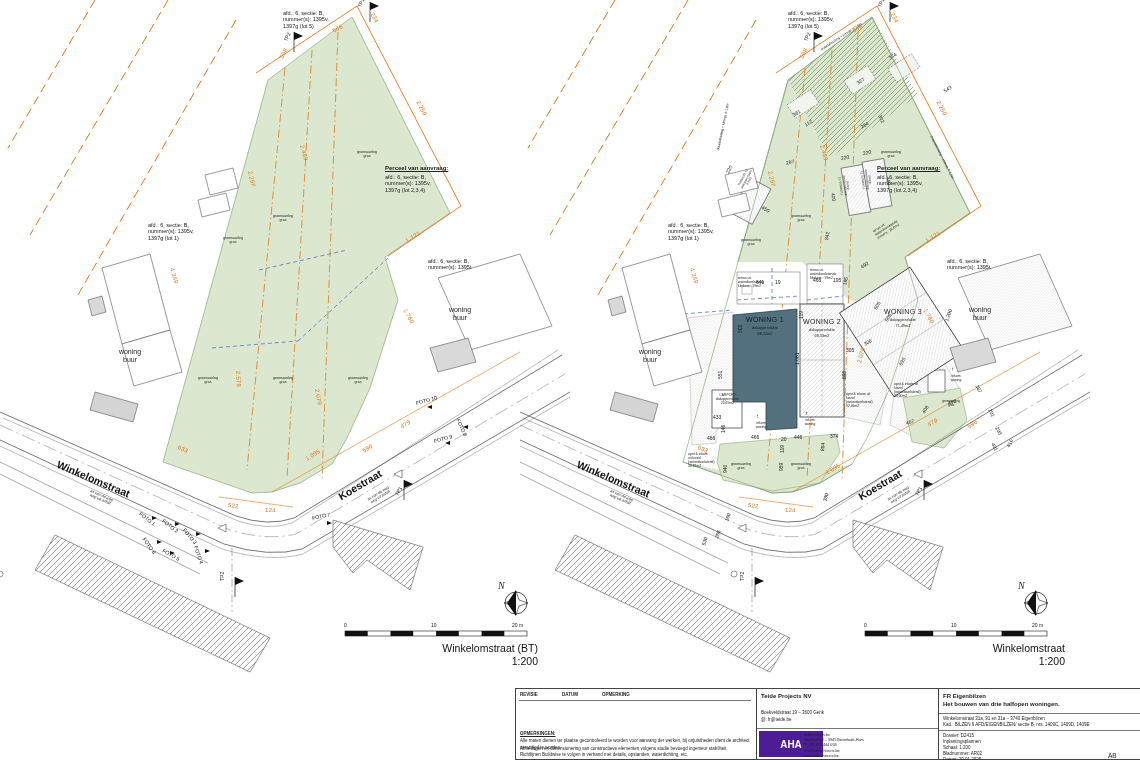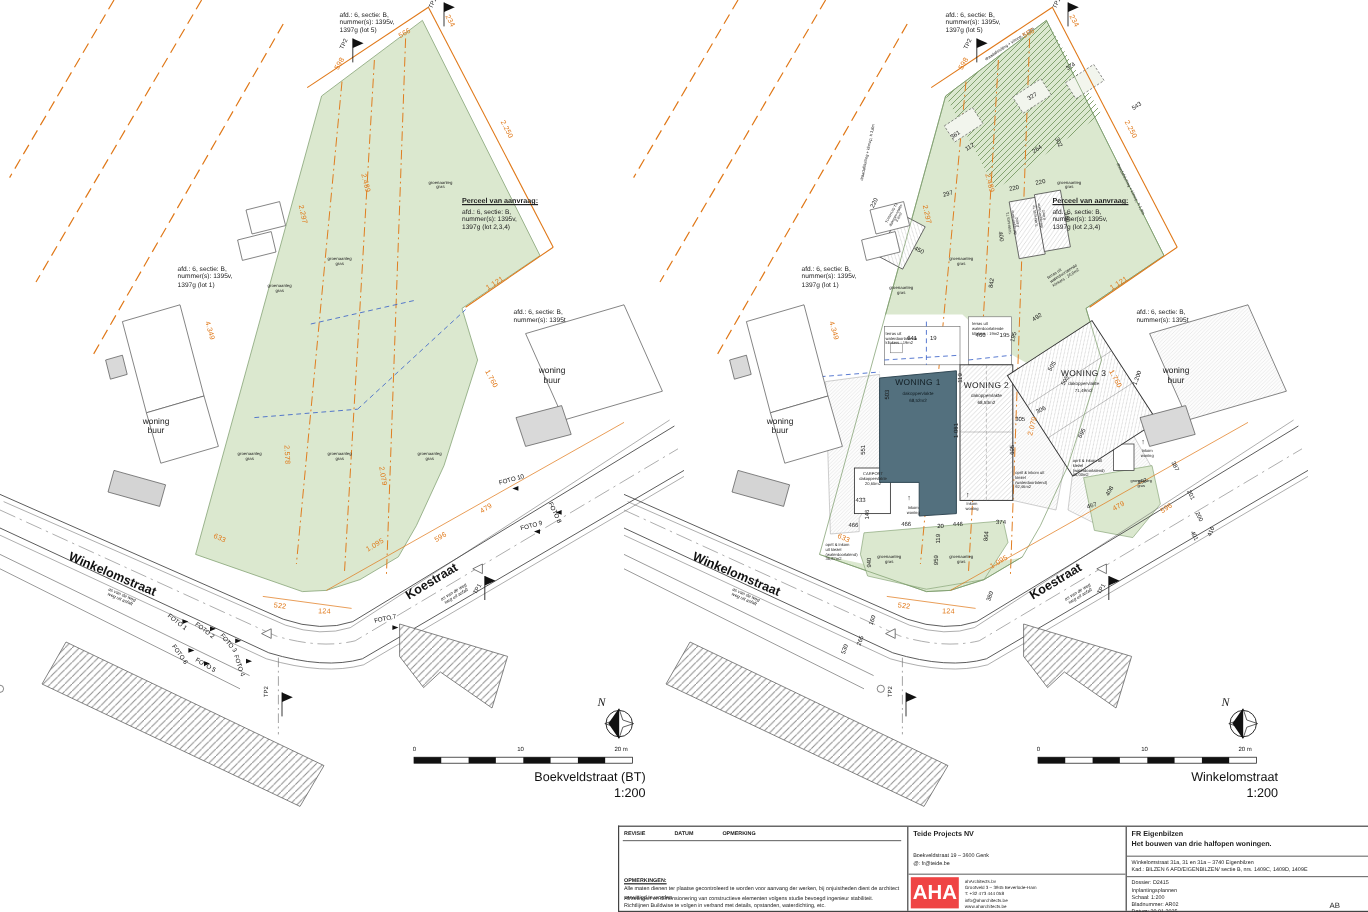--- a/index.html
+++ b/index.html
@@ -20,22 +20,22 @@
   .cap{position:absolute;width:170px;text-align:right;font-size:10.5px;color:#111;}
   .north-n{position:absolute;font-family:"Liberation Serif",serif;font-style:italic;font-size:10px;}
   .wname{font-size:7px;letter-spacing:.3px;}
   
   #tb{position:absolute;left:515px;top:688px;width:625px;height:70px;
       border-top:1px solid #444;border-left:1px solid #444;border-bottom:1px solid #444;font-size:4.5px;}
   #tb .v1{position:absolute;left:240px;top:0;width:1px;height:70px;background:#444;}
   #tb .v2{position:absolute;left:422px;top:0;width:1px;height:70px;background:#444;}
   .tbt{position:absolute;white-space:pre-line;line-height:1.45;}
   .hr{position:absolute;height:1px;background:#777;}
-  #logo{position:absolute;left:243px;top:42px;width:40px;height:26px;background:#ef4444;color:#fff;
-        display:flex;align-items:center;justify-content:center;font-weight:bold;font-size:17px;letter-spacing:0px;}
+  #logo{position:absolute;left:243px;top:42px;width:64px;height:26px;background:#4c1d95;color:#fff;
+        display:flex;align-items:center;justify-content:center;font-weight:bold;font-size:10px;letter-spacing:0px;}
 </style>
 </head>
 <body>
 <div id="page">
 
 <div class="panel" id="panelL">
 <svg width="570" height="690" viewBox="0 0 570 690">
   <defs>
     <pattern id="phL" width="6" height="6" patternUnits="userSpaceOnUse">
       <rect width="6" height="6" fill="#fff"></rect>
@@ -205,21 +205,21 @@
   <div class="dim" style="left:228px;top:502px;transform:rotate(8deg);">522</div>
   <div class="dim" style="left:265px;top:507px;transform:rotate(2deg);">124</div>
   <div class="dim" style="left:306px;top:456px;transform:rotate(-31deg);">1.095</div>
   <div class="dim" style="left:363px;top:448px;transform:rotate(-31deg);">596</div>
   <div class="dim" style="left:401px;top:424px;transform:rotate(-31deg);">479</div>
 
   <div class="north-n" style="left:498px;top:580px;">N</div>
   <div class="dk" style="left:344px;top:622px;">0</div>
   <div class="dk" style="left:431px;top:622px;">10</div>
   <div class="dk" style="left:512px;top:622px;">20 m</div>
-  <div class="cap" style="left:368px;top:642px;">Boekveldstraat (BT)</div>
+  <div class="cap" style="left:368px;top:642px;">Winkelomstraat (BT)</div>
   <div class="cap" style="left:368px;top:655px;">1:200</div>
 </div>
 
 <div class="panel" id="panelR">
 <svg width="620" height="690" viewBox="0 0 620 690">
   <defs>
     <pattern id="phR" width="6" height="6" patternUnits="userSpaceOnUse">
       <rect width="6" height="6" fill="#fff"></rect>
             <path d="M0,6 L6,0" stroke="#8a8a8a" stroke-width="0.8"></path>
     </pattern>

